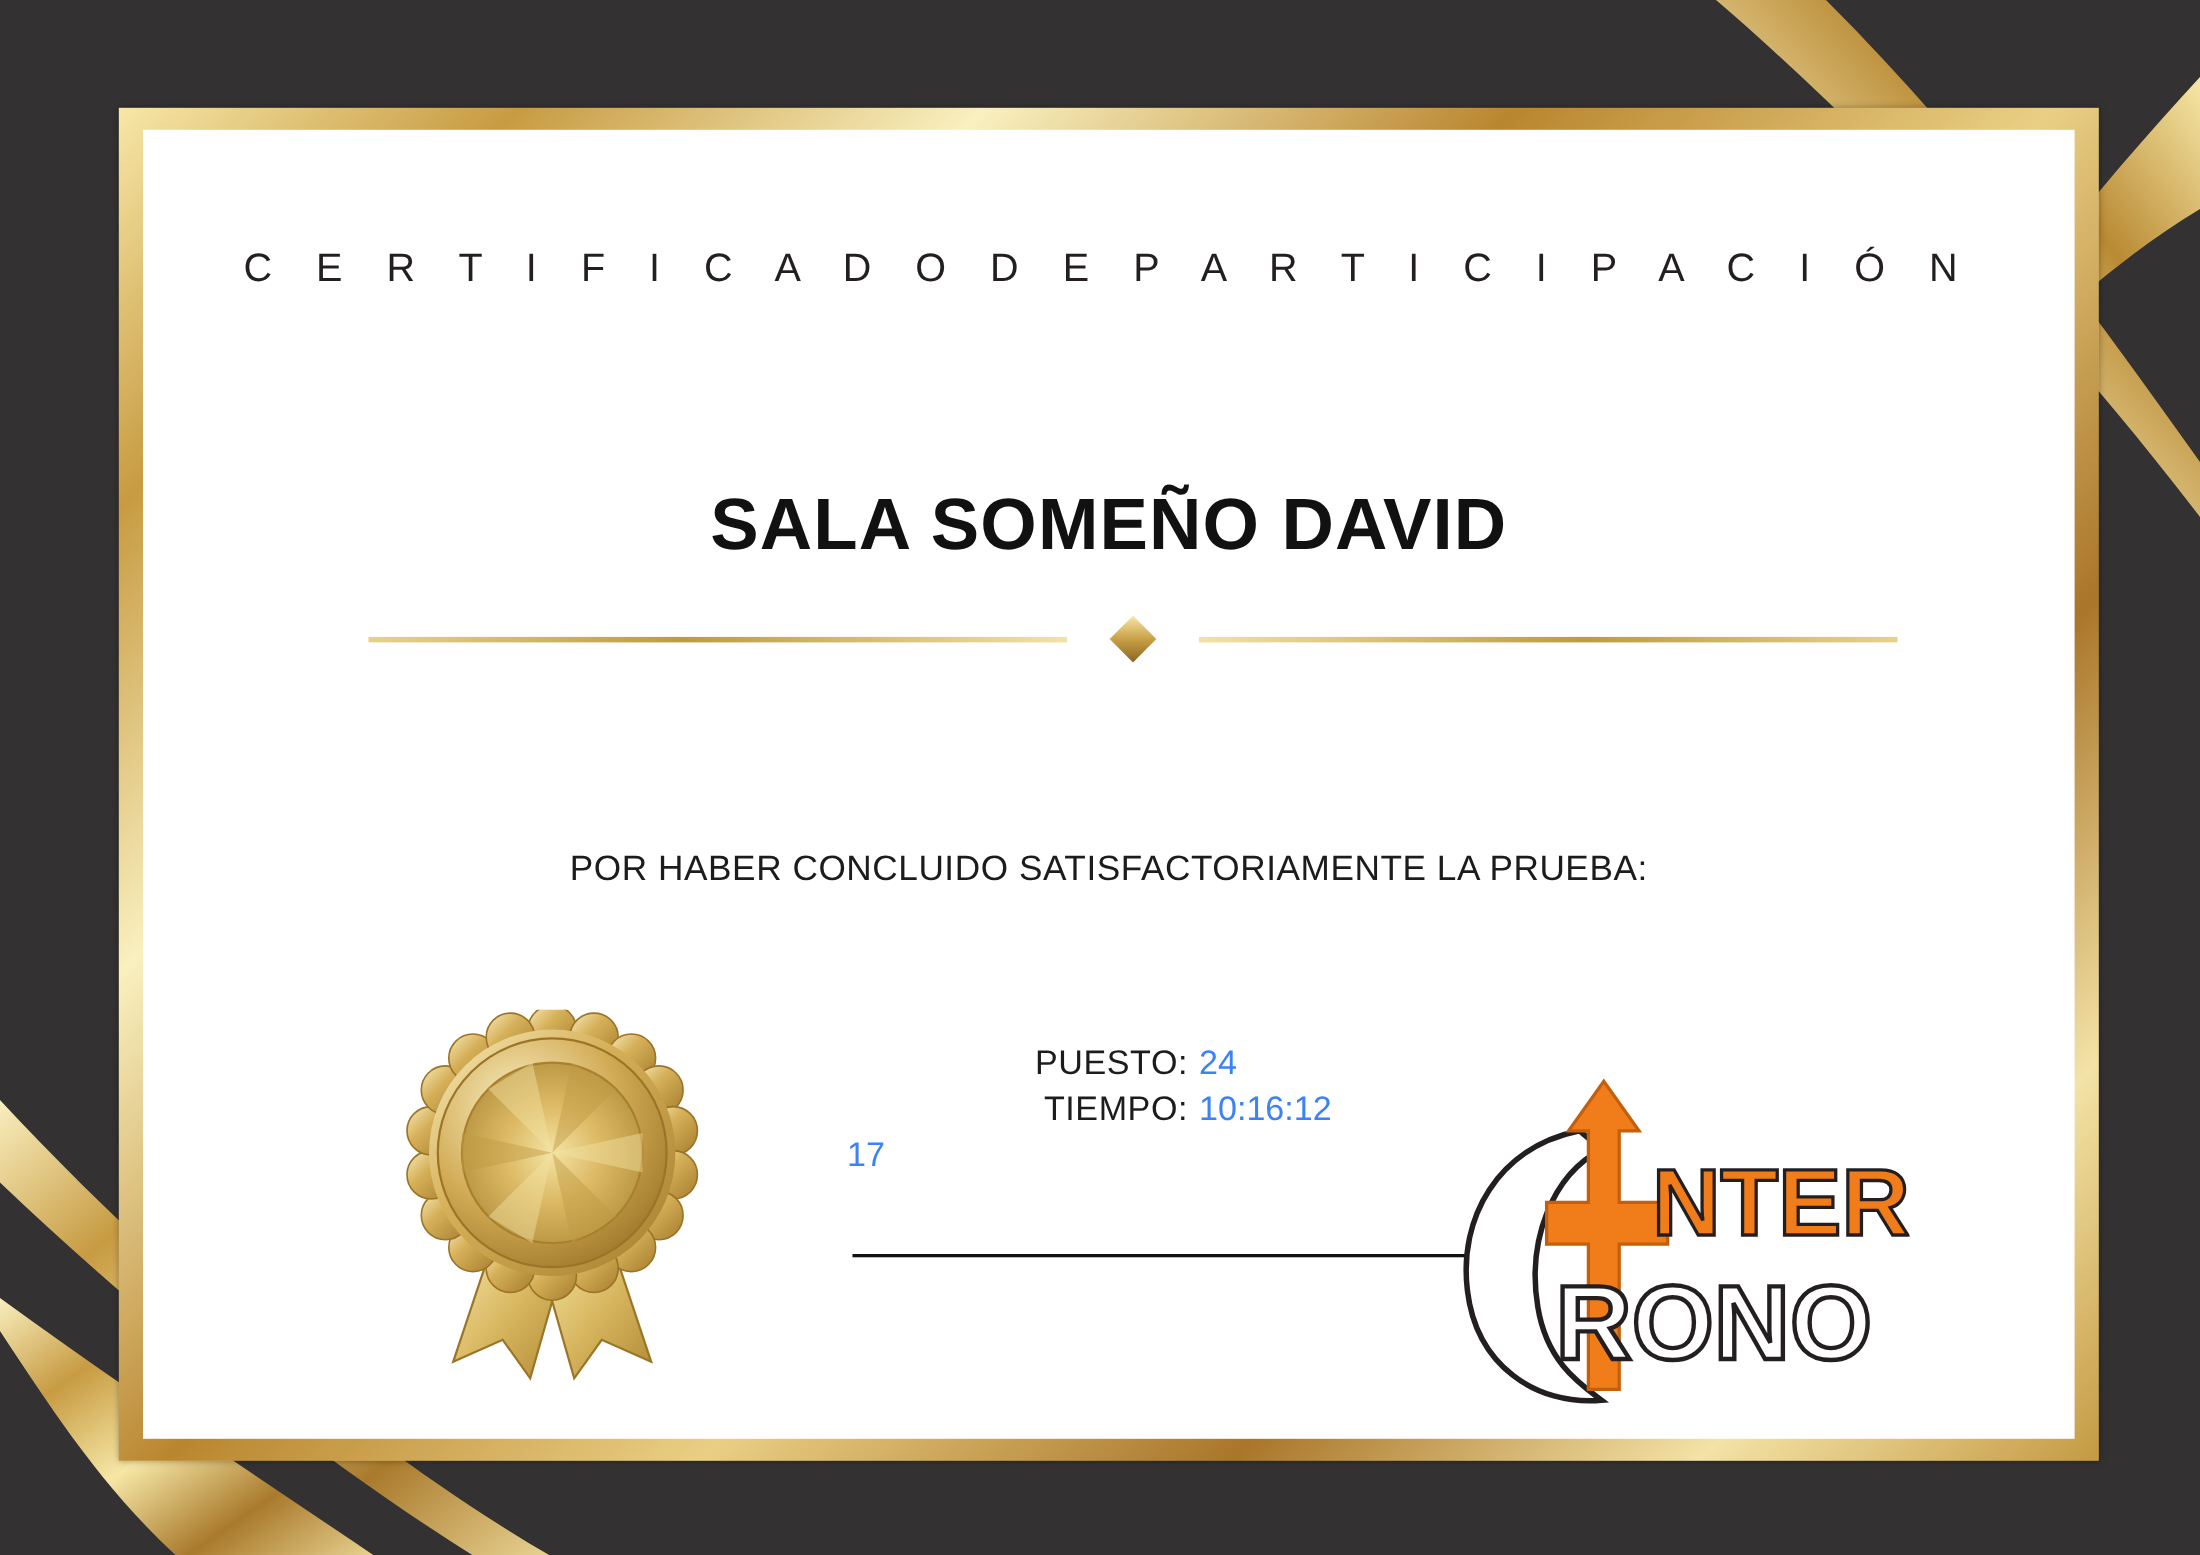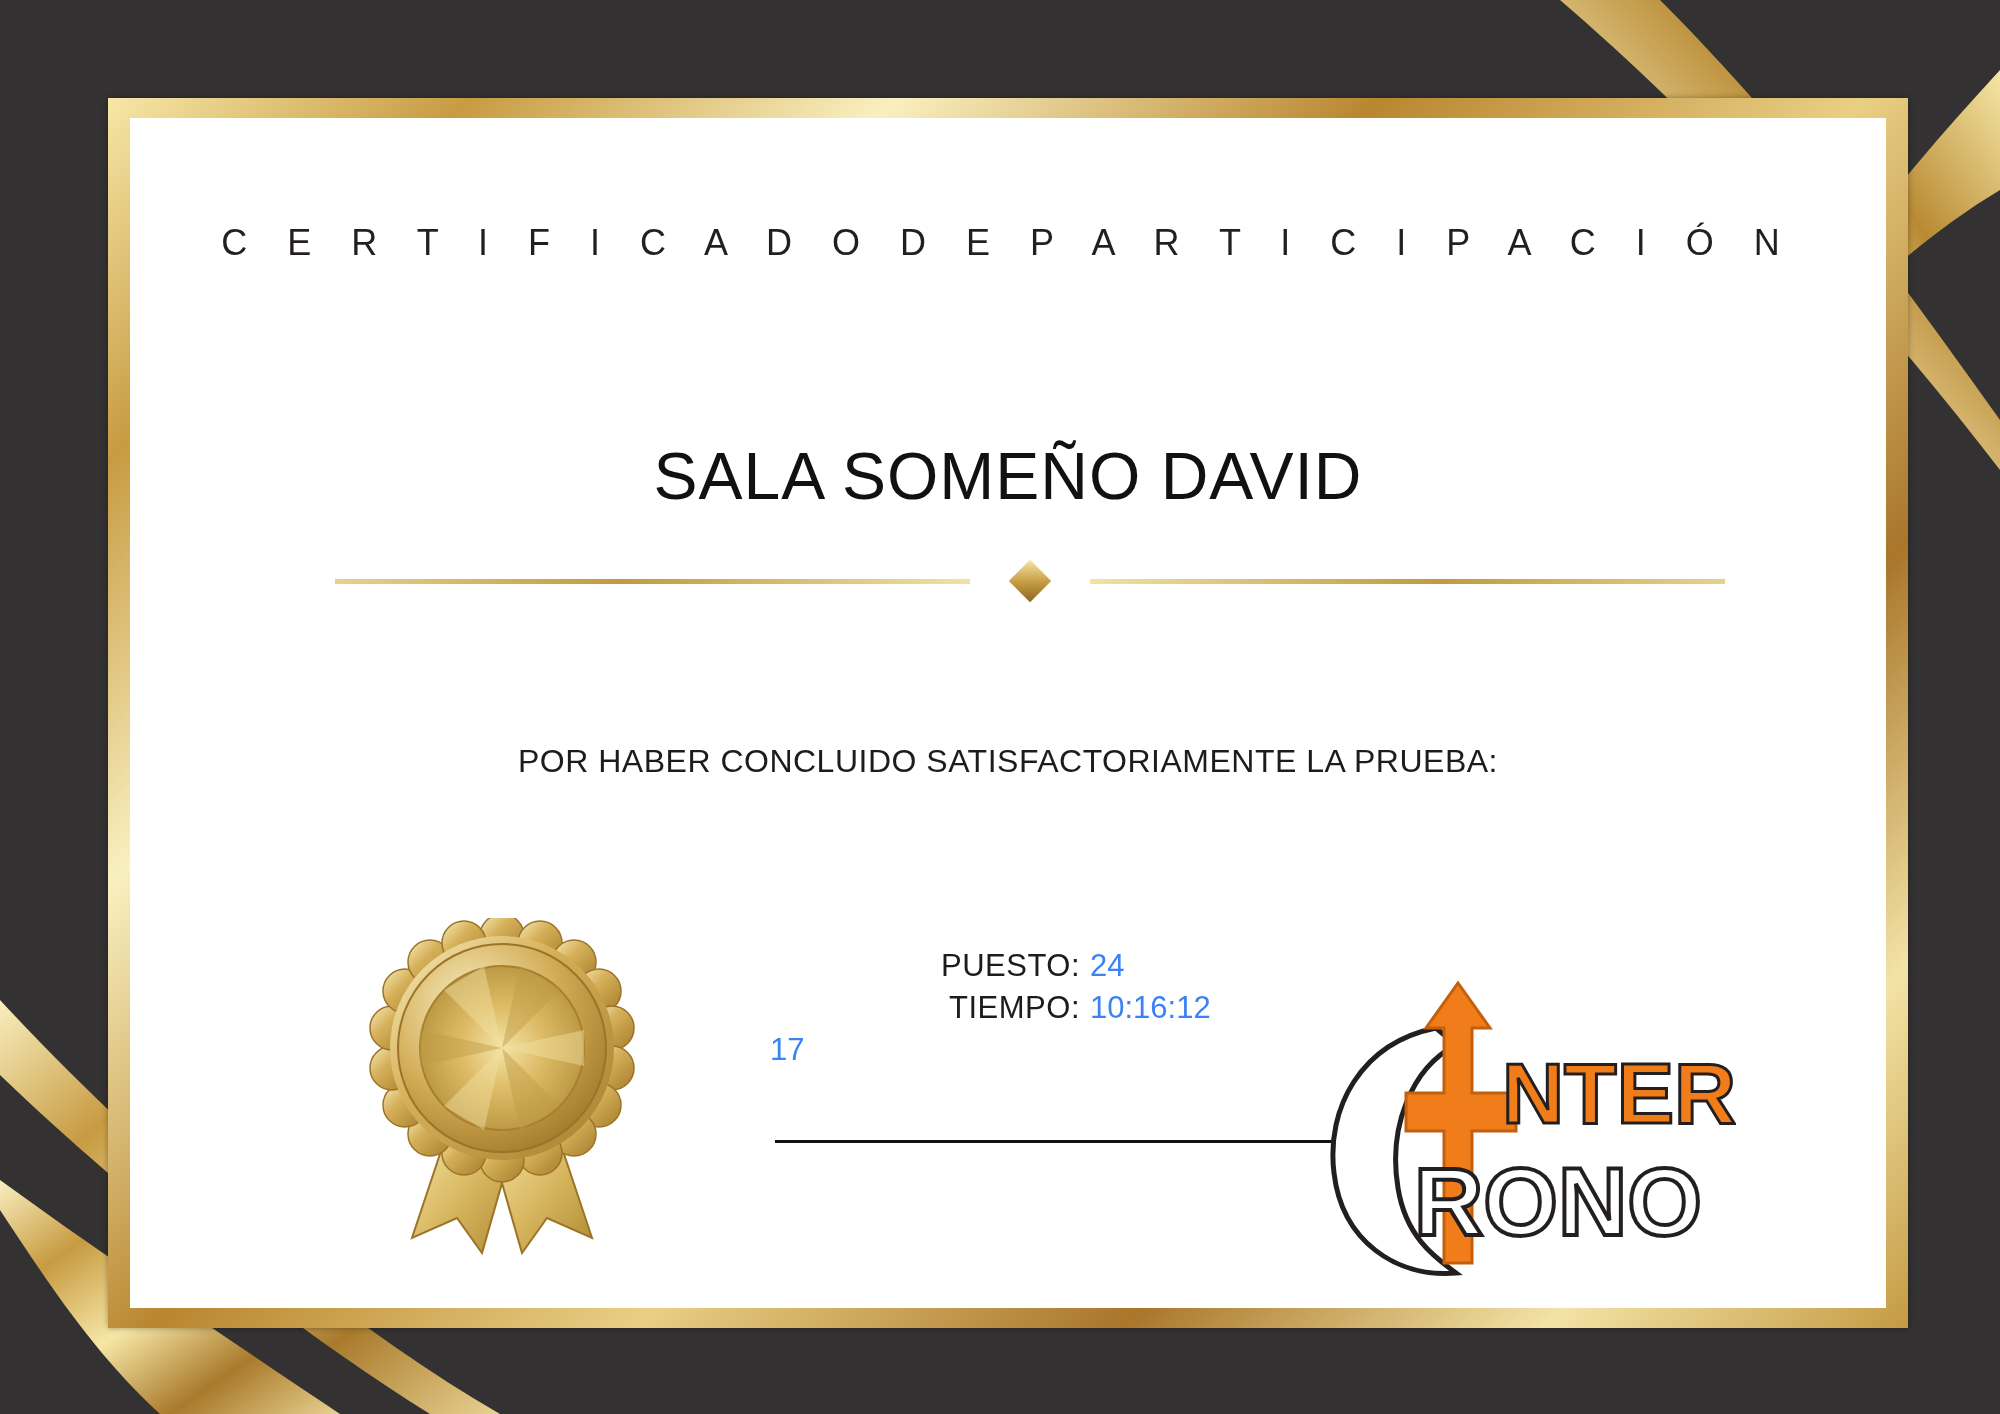--- a/index.html
+++ b/index.html
@@ -76,21 +76,21 @@
     font-weight: 400;
   }
   .recipient {
     position: absolute;
     top: 320px;
     left: 0;
     width: 100%;
     text-align: center;
     font-size: 66px;
     color: #111111;
-    font-weight: 400;
+    font-weight: 700;
     letter-spacing: 1px;
   }
 
   
   .divider {
     position: absolute;
     top: 448px;
     left: 205px;
     width: 1390px;
     height: 30px;
@@ -116,21 +116,21 @@
     top: 0;
     width: 30px;
     height: 30px;
     margin-left: -15px;
     transform: rotate(45deg);
     background: linear-gradient(135deg, #f6e7a6 0%, #c9a047 50%, #8c6520 100%);
   }
 
   .subtitle {
     position: absolute;
-    top: 625px;
+    top: 653px;
     left: 0;
     width: 100%;
     text-align: center;
     font-size: 32px;
     letter-spacing: 0.5px;
     color: #1c1c1c;
   }
 
   
   .results {

